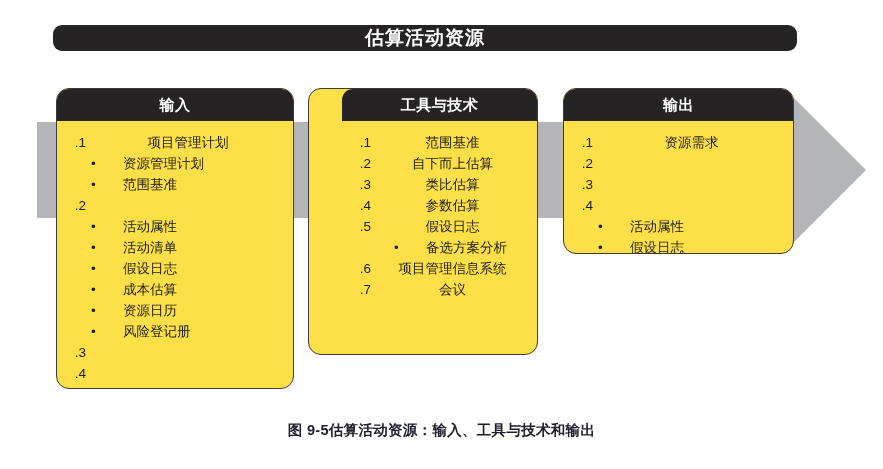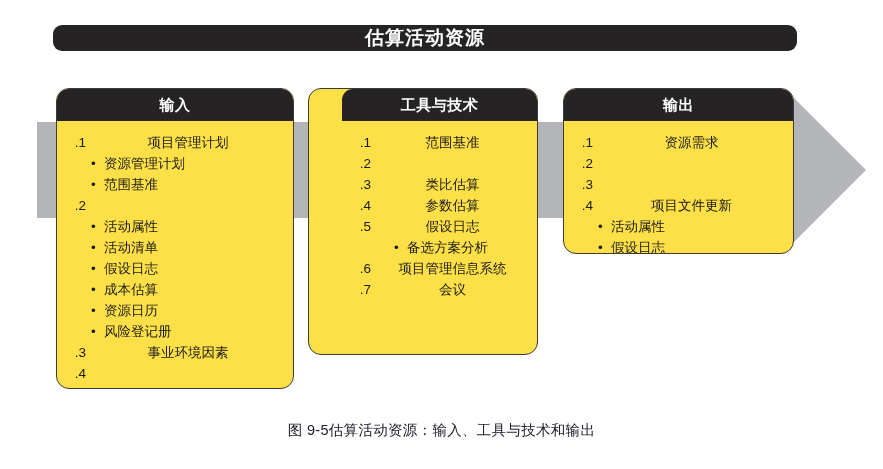--- a/index.html
+++ b/index.html
@@ -110,31 +110,31 @@
     line-height: 21px;
   }
   ul.lvl2.indent-1 { margin-left: 25px; }
   ul.lvl2.indent-2 { margin-left: 43px; }
   .bul-marker {
     width: 13px;
     flex: 0 0 13px;
     font-size: 13.5px;
     line-height: 21px;
   }
-  .bul-text { flex: 1 1 auto; }
+  .bul-text { flex: 1 1 auto; margin-left: 19px; }
 
   
   .caption {
     position: absolute;
     left: 0;
     top: 421px;
     width: 883px;
     text-align: center;
     font-size: 14.5px;
-    font-weight: normal;
+    font-weight: bold;
     color: #20202c;
     letter-spacing: 0.3px;
   }
 </style>
 </head>
 <body>
 
 <svg class="arrow-layer" width="883" height="469" viewBox="0 0 883 469" xmlns="http://www.w3.org/2000/svg">
   <polygon fill="#b3b5b8" points="37,122 790,122 790,94 866,170 790,246 790,218 37,218"></polygon>
 </svg>
@@ -192,21 +192,20 @@
           <span class="bul-text">资源日历</span>
         </li>
         <li class="bul">
           <span class="bul-marker">•</span>
           <span class="bul-text">风险登记册</span>
         </li>
       </ul>
 
       <li class="num">
         <span class="num-marker">.3</span>
-        <span class="num-text">事业环境因素</span>
       </li>
       <li class="num">
         <span class="num-marker">.4</span>
       </li>
 
     </ul>
   </div>
 </div>
 
 <div class="col col-2">
@@ -215,20 +214,21 @@
   </div>
   <div class="col-body">
     <ul class="lvl1">
 
       <li class="num">
         <span class="num-marker">.1</span>
         <span class="num-text">范围基准</span>
       </li>
       <li class="num">
         <span class="num-marker">.2</span>
+        <span class="num-text">自下而上估算</span>
       </li>
       <li class="num">
         <span class="num-marker">.3</span>
         <span class="num-text">类比估算</span>
       </li>
       <li class="num">
         <span class="num-marker">.4</span>
         <span class="num-text">参数估算</span>
       </li>
       <li class="num">
@@ -268,21 +268,20 @@
         <span class="num-text">资源需求</span>
       </li>
       <li class="num">
         <span class="num-marker">.2</span>
       </li>
       <li class="num">
         <span class="num-marker">.3</span>
       </li>
       <li class="num">
         <span class="num-marker">.4</span>
-        <span class="num-text">项目文件更新</span>
       </li>
 
       <ul class="lvl2 indent-1">
         <li class="bul">
           <span class="bul-marker">•</span>
           <span class="bul-text">活动属性</span>
         </li>
         <li class="bul">
           <span class="bul-marker">•</span>
           <span class="bul-text">假设日志</span>

